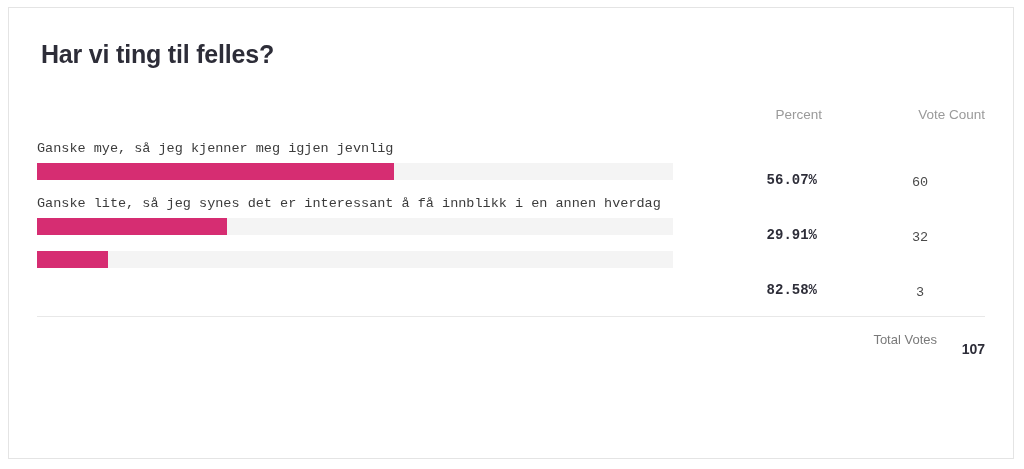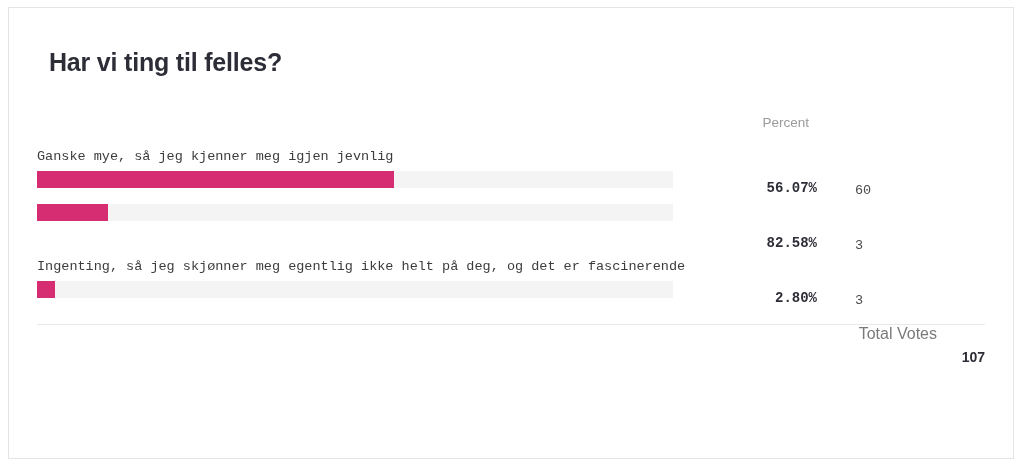--- a/index.html
+++ b/index.html
@@ -24,41 +24,41 @@
     border: 1px solid #e4e4e4;
     background: #ffffff;
   }
   .poll-inner {
     position: relative;
     padding: 0 28px;
     height: 100%;
     box-sizing: border-box;
   }
   .poll-title {
-    margin: 12px;
+    margin: 4px;
     padding-top: 28px;
     font-size: 25px;
     font-weight: bold;
     color: #2d2d38;
     letter-spacing: -0.2px;
   }
   .col-headers {
     position: relative;
     height: 20px;
     margin-top: 38px;
   }
   .col-head {
     position: absolute;
     font-size: 13.5px;
     color: #9a9a9a;
     font-weight: normal;
     text-align: right;
   }
   .col-head.percent {
-    right: 176px;
+    right: 163px;
     width: 120px;
   }
   .col-head.votes {
     right: 0px;
     width: 130px;
   }
   .results {
     margin-top: 14px;
     font-family: Liberation Mono, monospace;
   }
@@ -94,38 +94,38 @@
     text-align: right;
     font-size: 14px;
     font-weight: bold;
     color: #2d2d38;
   }
   .count-value {
     position: absolute;
     right: 0px;
     width: 130px;
     bottom: 6px;
-    text-align: left;
+    text-align: center;
     font-size: 13.5px;
     color: #4a4a4a;
     margin-top: 37px;
   }
   .totals-divider {
     margin-top: 10px;
     border-top: 1px solid #e8e8e8;
   }
   .totals {
     position: relative;
     height: 46px;
   }
   .totals-label {
     position: absolute;
     right: 48px;
-    bottom: 28px;
-    font-size: 16px;
+    bottom: 16px;
+    font-size: 13px;
     color: #7a7a7a;
   }
   .totals-value {
     position: absolute;
     right: 0px;
     width: 40px;
     bottom: 6px;
     text-align: right;
     font-size: 14px;
     font-weight: bold;
@@ -135,50 +135,51 @@
 </head>
 <body>
 
 <div class="poll-card">
   <div class="poll-inner">
 
     <h1 class="poll-title">Har vi ting til felles?</h1>
 
     <div class="col-headers">
       <div class="col-head percent">Percent</div>
+      <div class="col-head votes">Vote Count</div>
     </div>
 
     <div class="results">
 
       <div class="result-row">
         <div class="option-label">Ganske mye, så jeg kjenner meg igjen jevnlig</div>
         <div class="bar-track" style="background: rgb(244, 244, 244);">
           <div class="bar-fill" style="width: 56.07%; background: rgb(214, 45, 114);"></div>
         </div>
         <div class="pct-value">56.07%</div>
         <div class="count-value">60</div>
       </div>
 
+      <div class="result-row">
+        <div class="option-label">Ganske lite, så jeg synes det er interessant å få innblikk i en annen hverdag</div>
+        <div class="bar-track" style="background: rgb(244, 244, 244);">
+          <div class="bar-fill" style="width: 29.91%; background: rgb(214, 45, 114);"></div>
+        </div>
+        <div class="pct-value">29.91%</div>
+        <div class="count-value">32</div>
+      </div>
 
       <div class="result-row">
         <div class="bar-track" style="background: rgb(244, 244, 244);">
           <div class="bar-fill" style="width: 11.21%; background: rgb(214, 45, 114);"></div>
         </div>
         <div class="pct-value">82.58%</div>
         <div class="count-value">3</div>
       </div>
 
-      <div class="result-row">
-        <div class="option-label">Ingenting, så jeg skjønner meg egentlig ikke helt på deg, og det er fascinerende</div>
-        <div class="bar-track" style="background: rgb(244, 244, 244);">
-          <div class="bar-fill" style="width: 2.8%; background: rgb(214, 45, 114);"></div>
-        </div>
-        <div class="pct-value">2.80%</div>
-        <div class="count-value">3</div>
-      </div>
 
     </div>
 
     <div class="totals-divider"></div>
     <div class="totals">
       <div class="totals-label">Total Votes</div>
       <div class="totals-value">107</div>
     </div>
 
   </div>

